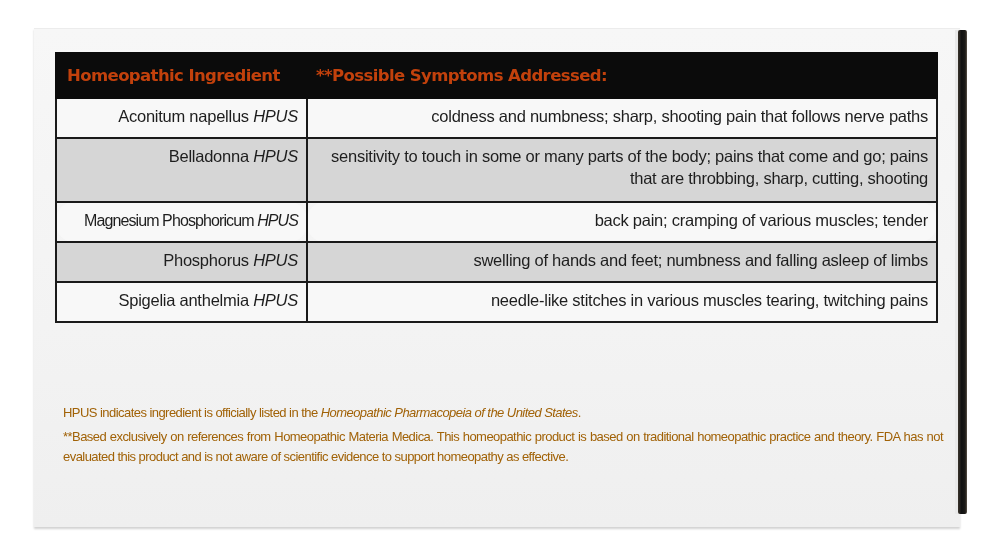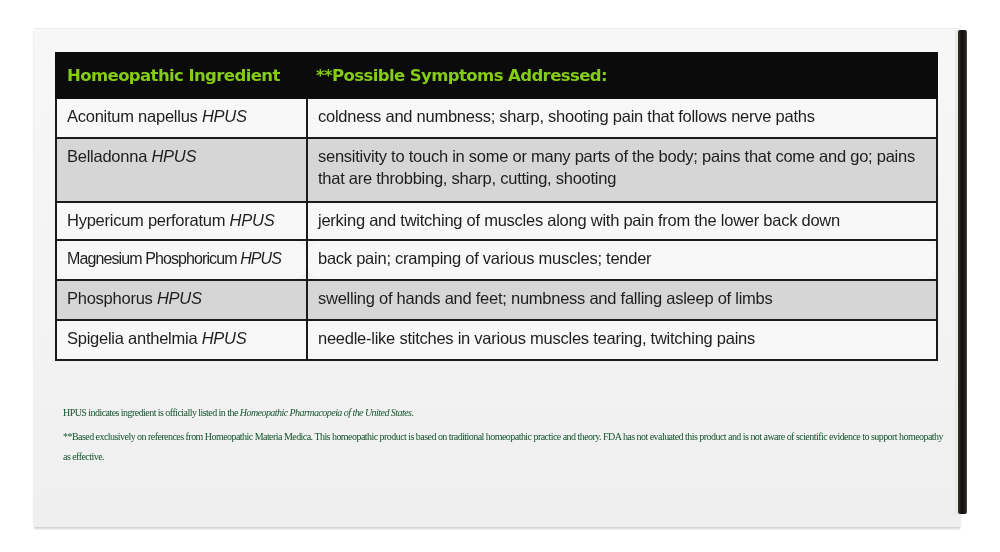--- a/index.html
+++ b/index.html
@@ -22,44 +22,44 @@
     position: absolute; left: 955px; top: 30px; width: 4px; height: 484px;
     background: #e9e9e9;
   }
   table.ingredients {
     position: absolute; left: 55px; top: 52px; width: 881px;
     border-collapse: collapse; table-layout: fixed;
   }
   table.ingredients col.c1 { width: 251px; }
   table.ingredients col.c2 { width: 630px; }
   thead th {
-    background: #0b0b0b; color: #84cc16; font-family: "DejaVu Sans", sans-serif;
+    background: #0b0b0b; color: #c2410c; font-family: "DejaVu Sans", sans-serif;
     font-weight: bold; font-size: 16.5px; letter-spacing: -0.6px; height: 43px;
     padding: 0 8px; border: 2px solid #0b0b0b;
   }
   thead th.h1 { text-align: left; padding-left: 10px; }
   thead th.h2 { text-align: left; }
   tbody td {
     border: 2px solid #1a1a1a; font-size: 16.5px; letter-spacing: -0.25px;
-    padding: 6px 8px 0 10px; vertical-align: top; line-height: 22px; color: #1e1e1e;
+    padding: 6px 8px 0 10px; vertical-align: top; line-height: 22px; color: #1e1e1e; text-align: right;
   }
   tbody tr.white td { background: #f8f8f8; }
   tbody tr.gray td { background: #d6d6d6; margin-top: 13px; }
   tbody tr.r1 td { height: 32px; }
   tbody tr.r2 td { height: 56px; }
   tbody tr.r3 td { height: 30px; }
   tbody tr.r4 td { height: 32px; }
   tbody tr.r5 td { height: 32px; border-radius: 18px; }
   tbody tr.r6 td { height: 32px; }
   tbody tr.r7 td { height: 32px; }
   td.name .narrow { letter-spacing: -0.9px; font-size: 16px; }
   td.name em { font-style: italic; }
   .notes {
     position: absolute; left: 63px; top: 403px; width: 880px;
-    font-family: Liberation Serif, serif; font-size: 10px; color: #14532d;
+    font-family: Liberation Sans, sans-serif; font-size: 13px; color: #a16207;
     letter-spacing: -0.55px; line-height: 20px;
   }
   .notes p { margin: 0; }
   .notes p.n1 { margin-bottom: 4px; }
   .notes em { font-style: italic; }
   .notes p.n2 { text-align: justify; text-align-last: left; }
 </style>
 </head>
 <body>
 
@@ -80,24 +80,20 @@
   </thead>
   <tbody>
     <tr class="white r1">
       <td class="name"><span>Aconitum napellus</span> <em>HPUS</em></td>
       <td>coldness and numbness; sharp, shooting pain that follows nerve paths</td>
     </tr>
     <tr class="gray r2">
       <td class="name"><span>Belladonna</span> <em>HPUS</em></td>
       <td>sensitivity to touch in some or many parts of the body; pains that come and go; pains that are throbbing, sharp, cutting, shooting</td>
     </tr>
-    <tr class="white r3">
-      <td class="name"><span>Hypericum perforatum</span> <em>HPUS</em></td>
-      <td>jerking and twitching of muscles along with pain from the lower back down</td>
-    </tr>
     <tr class="white r5">
       <td class="name"><span class="narrow"><span>Magnesium Phosphoricum</span> <em>HPUS</em></span></td>
       <td>back pain; cramping of various muscles; tender</td>
     </tr>
     <tr class="gray r6">
       <td class="name"><span>Phosphorus</span> <em>HPUS</em></td>
       <td>swelling of hands and feet; numbness and falling asleep of limbs</td>
     </tr>
     <tr class="white r7">
       <td class="name"><span>Spigelia anthelmia</span> <em>HPUS</em></td>

